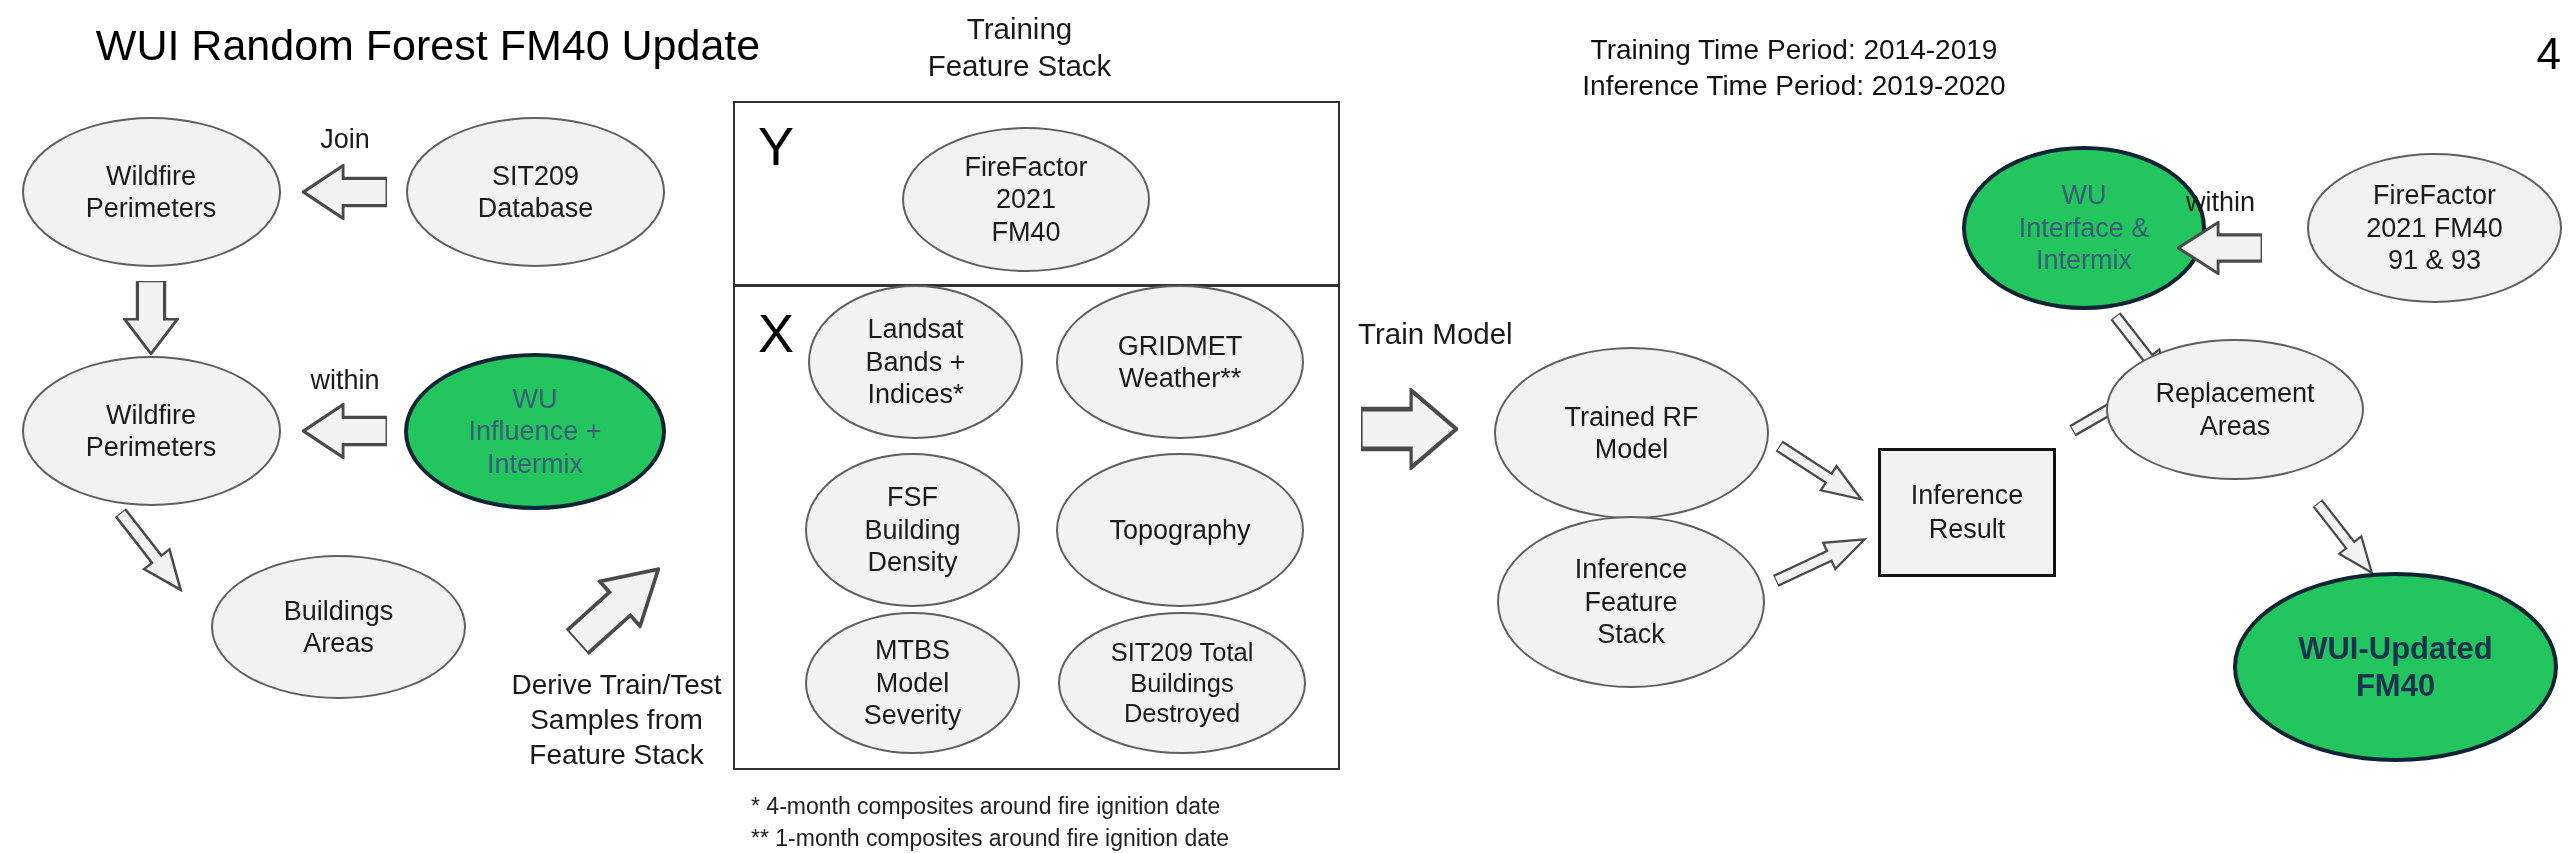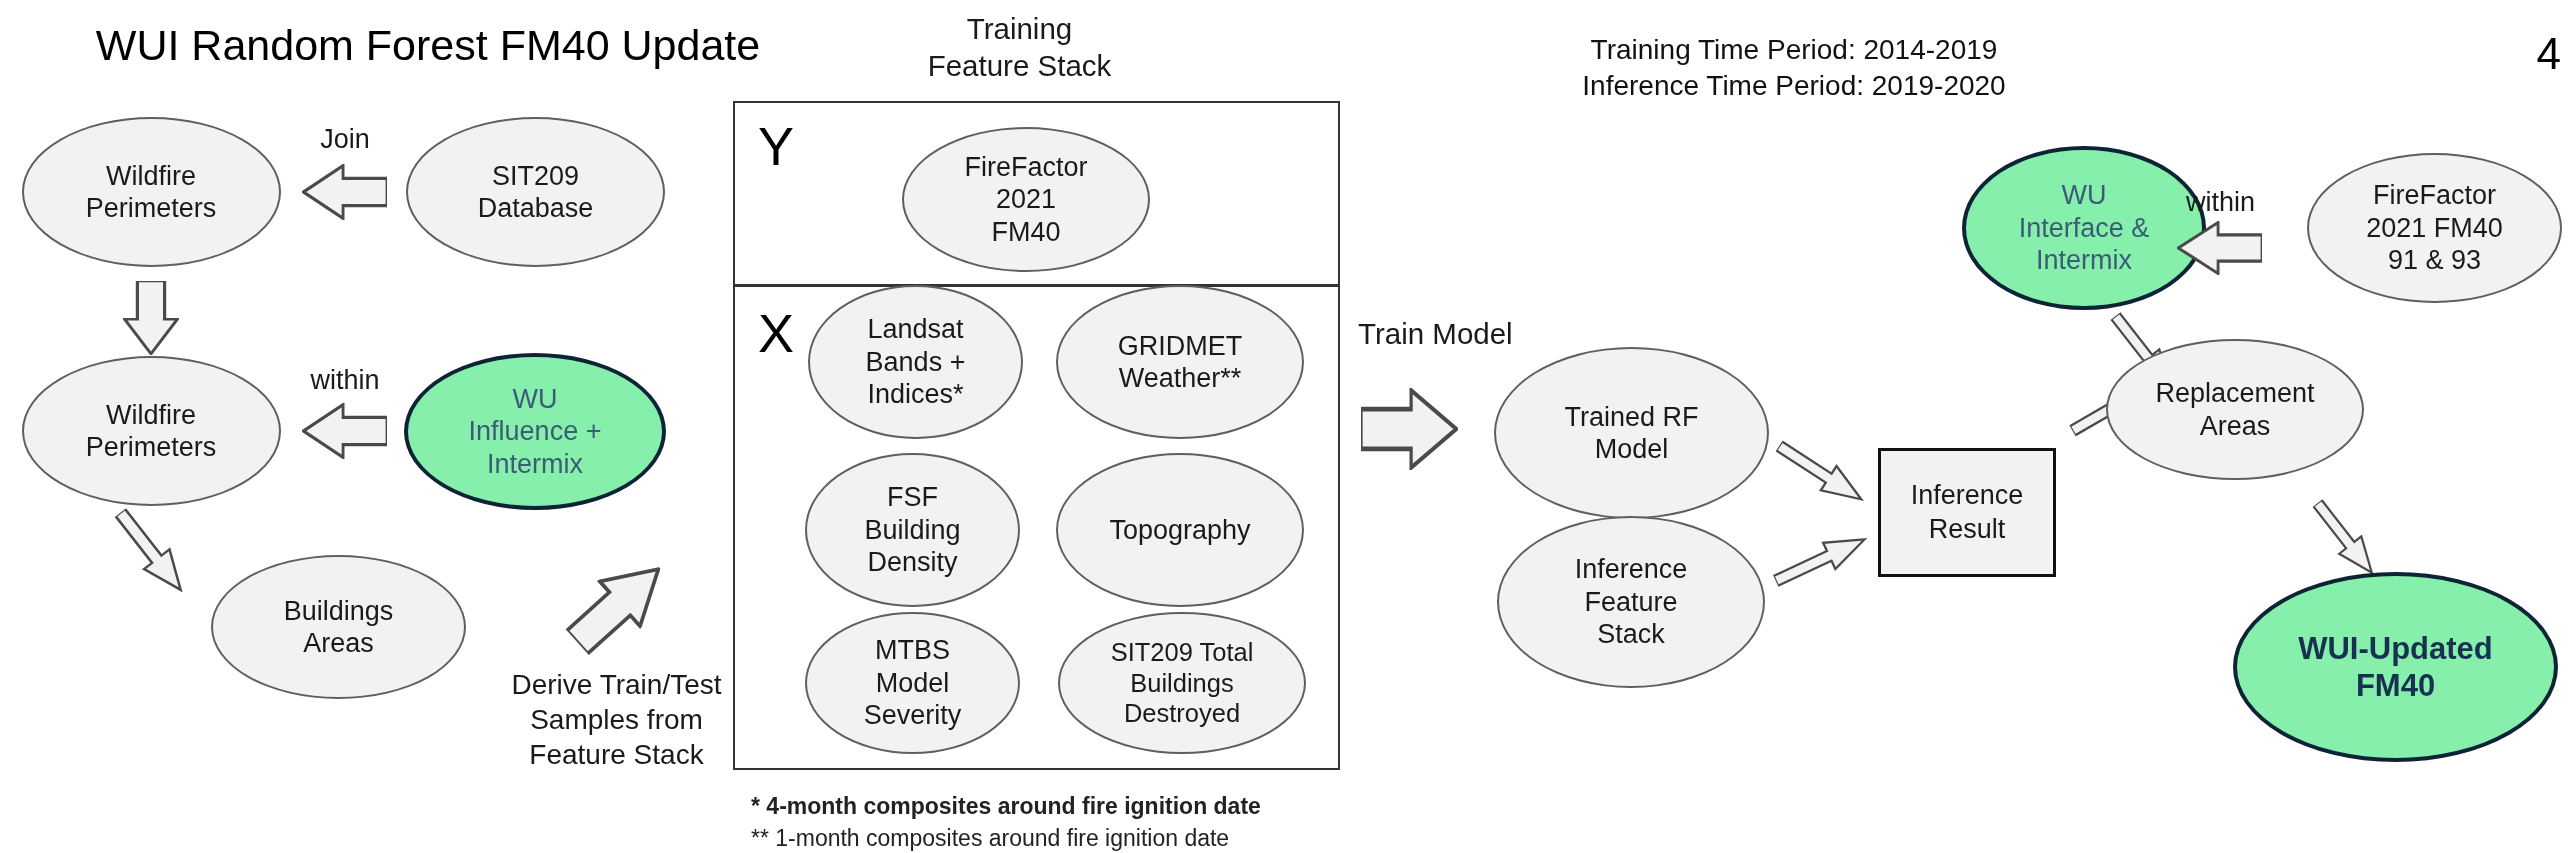--- a/index.html
+++ b/index.html
@@ -7,21 +7,21 @@
     position:relative;width:2576px;height:854px;background:#ffffff;
     font-family:"Liberation Sans", sans-serif;color:#1a1a1a;overflow:hidden;
   }
   .abs{position:absolute;}
   .node{
     position:absolute;display:flex;align-items:center;justify-content:center;
     text-align:center;white-space:pre-line;line-height:1.2;font-size:27px;
     background:#f2f2f2;border:2px solid #5f5f5f;border-radius:50%;
     box-sizing:border-box;color:#1a1a1a;
   }
-  .node.blue{background:#86efac;border:4px solid #0d2436;color:#3b5c77;}
+  .node.blue{background:#22c55e;border:4px solid #0d2436;color:#3b5c77;}
   .node.final{border:4.7px solid #0d2436;font-weight:bold;font-size:31px;color:#16324f;}
   .rectnode{
     position:absolute;display:flex;align-items:center;justify-content:center;
     text-align:center;white-space:pre-line;line-height:1.25;font-size:27px;
     background:#f2f2f2;border:3.4px solid #111;border-radius:0;box-sizing:border-box;
   }
   .lbl{position:absolute;white-space:pre-line;text-align:center;line-height:1.25;}
   .title{font-size:43px;color:#000;}
   .pagenum{font-size:44px;color:#000;}
   .periods{font-size:28px;line-height:1.3;white-space:pre-line;color:#111;}
@@ -146,21 +146,21 @@
     <span>MTBS
 Model
 Severity</span>
   </div>
   <div class="node" style="left:1058px;top:612px;width:248px;height:142px;font-size:25.5px;">
     <span>SIT209 Total
 Buildings
 Destroyed</span>
   </div>
 
-  <div class="lbl footnotes" style="left:751px;top:790px;width:671px;font-weight:bold;">* 4-month composites around fire ignition date</div>
+  <div class="lbl footnotes" style="left:751px;top:790px;width:671px;">* 4-month composites around fire ignition date</div>
   <div class="lbl footnotes" style="left:751px;top:822px;width:671px;">** 1-month composites around fire ignition date</div>
 
   <div class="lbl small-lbl" style="left:1358px;top:316px;width:201px;text-align:left;font-size:29.5px;">Train Model</div>
 
   <div class="arrow" style="left:1361px;top:388px;width:97px;height:82px;">
     <svg viewBox="0 0 120 70" preserveAspectRatio="none">
         <polygon points="0,18 62,18 62,2 118,35 62,68 62,52 0,52" fill="#f2f2f2" stroke="#4a4a4a" stroke-width="4"></polygon>
       </svg>
   </div>
 

